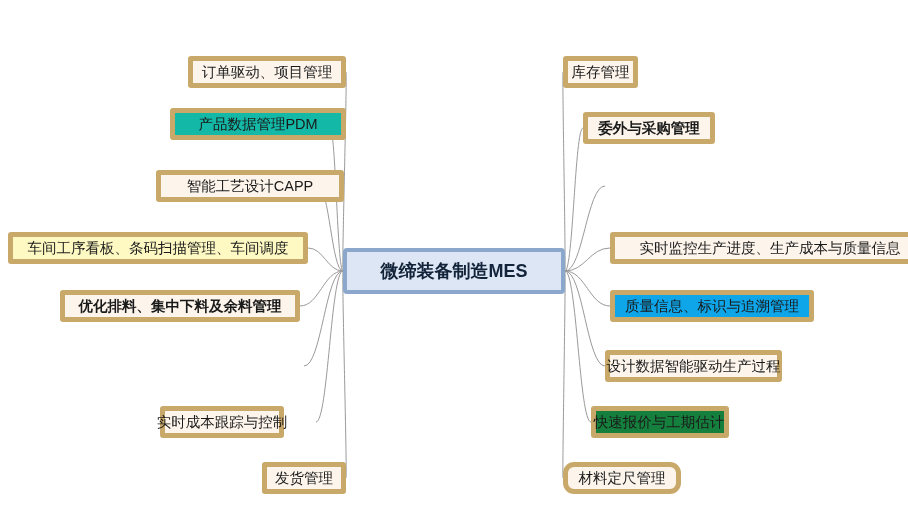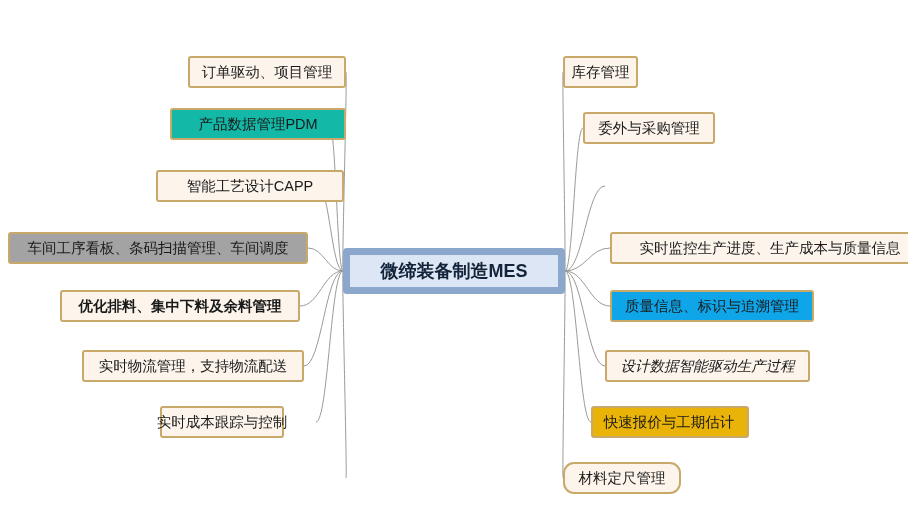--- a/index.html
+++ b/index.html
@@ -25,37 +25,37 @@
     position: absolute;
     left: 0;
     top: 0;
     width: 908px;
     height: 522px;
     pointer-events: none;
   }
   .node {
     position: absolute;
     box-sizing: border-box;
-    border: 2px solid #14b8a6;
+    border: 5px solid #14b8a6;
     background: #fdf5ec;
     border-radius: 3px;
     color: #1a1a1a;
     font-size: 14.5px;
     line-height: 1;
     white-space: nowrap;
     display: flex;
     align-items: center;
     justify-content: center;
     padding: 0 10px;
     height: 32px;
   }
   .center-node {
     position: absolute;
     box-sizing: border-box;
-    border: 7px solid #f97316;
+    border: 4px solid #f97316;
     background: #dce6f4;
     border-radius: 4px;
     color: #12233a;
     font-size: 18px;
     font-weight: bold;
     white-space: nowrap;
     display: flex;
     align-items: center;
     justify-content: center;
     height: 46px;
@@ -80,25 +80,25 @@
       <path d="M 565 271 C 583 271, 587 186, 605 186" fill="none" stroke="#9a9a9a" stroke-width="1"></path>
       <path d="M 565 271 C 585.25 271, 589.75 248, 610 248" fill="none" stroke="#9a9a9a" stroke-width="1"></path>
       <path d="M 565 271 C 585.25 271, 589.75 306, 610 306" fill="none" stroke="#9a9a9a" stroke-width="1"></path>
       <path d="M 565 271 C 583 271, 587 366, 605 366" fill="none" stroke="#9a9a9a" stroke-width="1"></path>
       <path d="M 565 271 C 576.7 271, 579.3 422, 591 422" fill="none" stroke="#9a9a9a" stroke-width="1"></path>
       <path d="M 565 271 C 565.9 271, 562.1 478, 563 478" fill="none" stroke="#9a9a9a" stroke-width="1"></path>
     </svg>
 <div class="node" style="left: 188px; top: 56px; width: 158px; background: rgb(253, 245, 236); border-color: rgb(201, 169, 106);">订单驱动、项目管理</div>
     <div class="node" style="left: 170px; top: 108px; width: 176px; background: #14b8a6; border-color: rgb(201, 169, 106);">产品数据管理PDM</div>
     <div class="node" style="left: 156px; top: 170px; width: 188px; background: rgb(253, 245, 236); border-color: rgb(201, 169, 106);">智能工艺设计CAPP</div>
-    <div class="node" style="left: 8px; top: 232px; width: 300px; background: #a3a3a3; border-color: rgb(201, 169, 106);">车间工序看板、条码扫描管理、车间调度</div>
+    <div class="node" style="left: 8px; top: 232px; width: 300px; background: #fef9c3; border-color: rgb(201, 169, 106);">车间工序看板、条码扫描管理、车间调度</div>
     <div class="node" style="left: 60px; top: 290px; width: 240px; background: rgb(253, 245, 236); border-color: rgb(201, 169, 106); font-weight: bold;">优化排料、集中下料及余料管理</div>
-    <div class="node" style="left: 82px; top: 350px; width: 222px; background: rgb(253, 245, 236); border-color: rgb(201, 169, 106);">实时物流管理，支持物流配送</div>
     <div class="node" style="left: 160px; top: 406px; width: 124px; background: rgb(253, 245, 236); border-color: rgb(201, 169, 106);">实时成本跟踪与控制</div>
+    <div class="node" style="left: 262px; top: 462px; width: 84px; background: rgb(253, 245, 236); border-color: rgb(201, 169, 106);">发货管理</div>
     <div class="node" style="left: 563px; top: 56px; width: 75px; background: rgb(253, 245, 236); border-color: rgb(201, 169, 106);">库存管理</div>
-    <div class="node" style="left: 583px; top: 112px; width: 132px; background: rgb(253, 245, 236); border-color: rgb(201, 169, 106);">委外与采购管理</div>
+    <div class="node" style="left: 583px; top: 112px; width: 132px; background: rgb(253, 245, 236); border-color: rgb(201, 169, 106); font-weight: bold;">委外与采购管理</div>
     <div class="node" style="left: 610px; top: 232px; width: 320px; background: rgb(253, 245, 236); border-color: rgb(201, 169, 106);">实时监控生产进度、生产成本与质量信息</div>
     <div class="node" style="left: 610px; top: 290px; width: 204px; background: #0ea5e9; border-color: rgb(201, 169, 106);">质量信息、标识与追溯管理</div>
-    <div class="node" style="left: 605px; top: 350px; width: 205px; background: rgb(253, 245, 236); border-color: rgb(201, 169, 106); font-style: italic;">设计数据智能驱动生产过程</div>
-    <div class="node" style="left: 591px; top: 406px; width: 158px; background: #eab308; border-color: rgb(201, 169, 106); padding-left: 8px;">快速报价与工期估计</div>
+    <div class="node" style="left: 605px; top: 350px; width: 177px; background: rgb(253, 245, 236); border-color: rgb(201, 169, 106);">设计数据智能驱动生产过程</div>
+    <div class="node" style="left: 591px; top: 406px; width: 138px; background: #15803d; border-color: rgb(201, 169, 106); padding-left: 8px;">快速报价与工期估计</div>
     <div class="node" style="left: 563px; top: 462px; width: 118px; background: rgb(253, 245, 236); border-color: rgb(201, 169, 106); border-radius: 11px;">材料定尺管理</div>
     <div class="center-node" style="left: 343px; top: 248px; width: 222px; height: 46px; background: rgb(220, 230, 244); border-color: rgb(139, 167, 204);">微缔装备制造MES</div>
   </div>
 
 </body></html>

